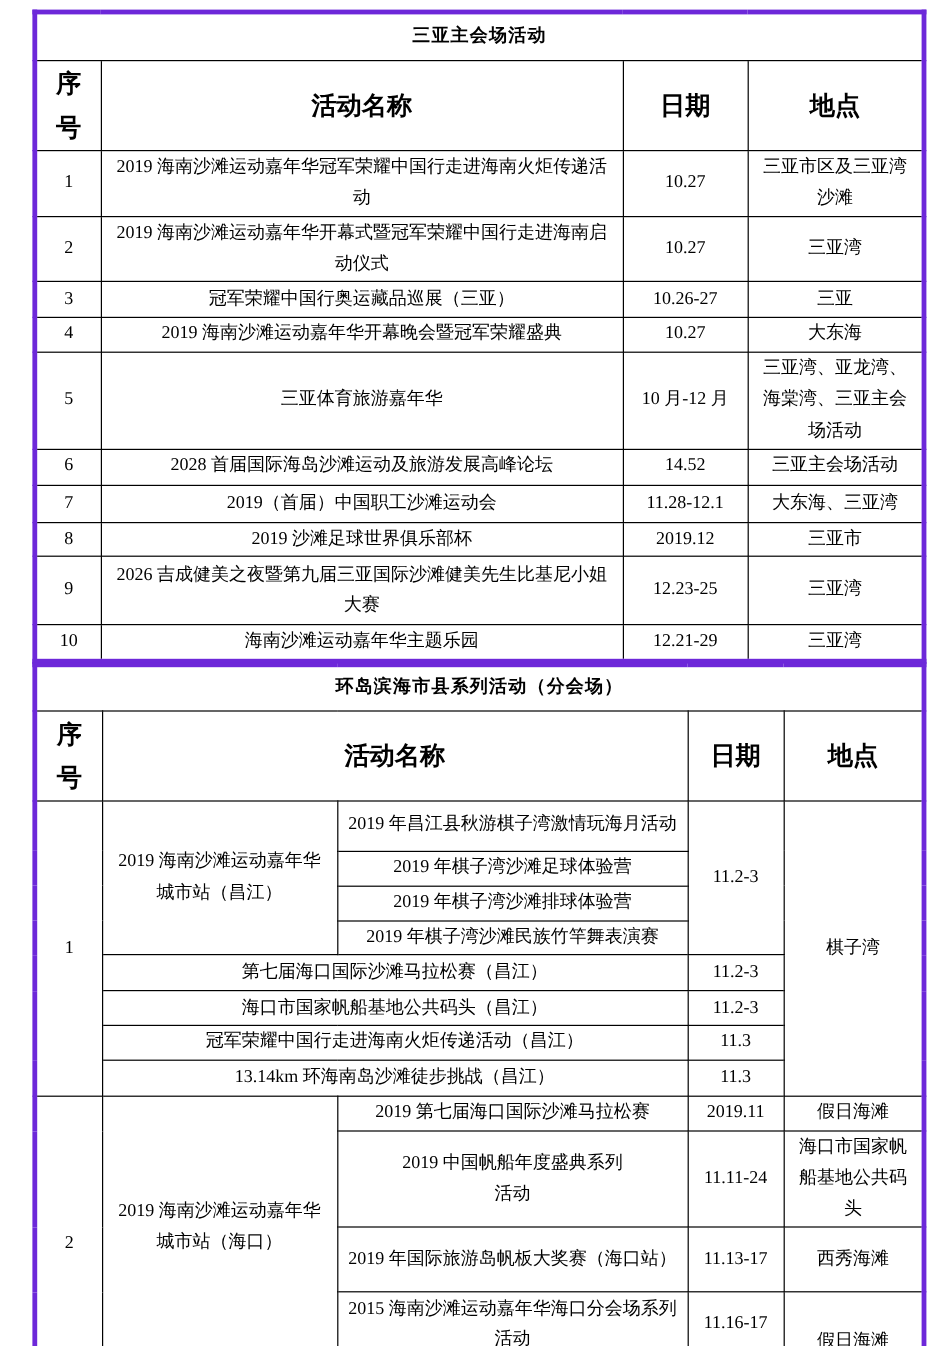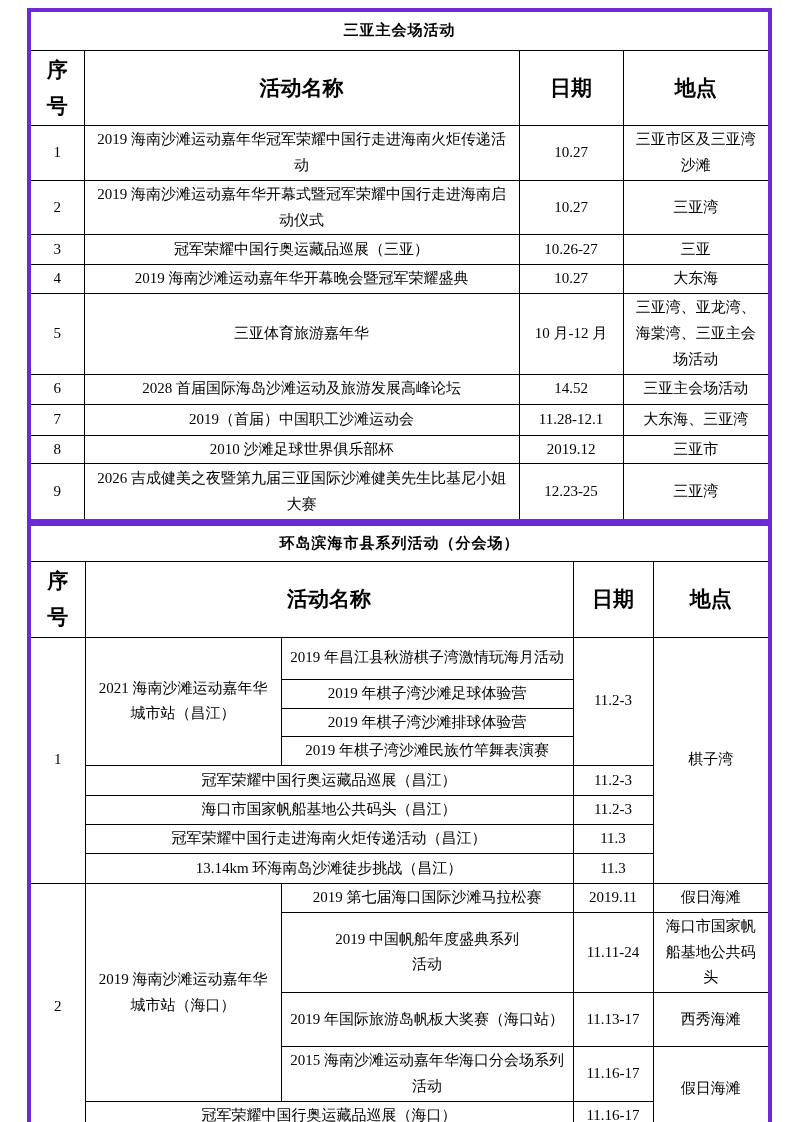--- a/index.html
+++ b/index.html
@@ -102,28 +102,34 @@
         <td>三亚主会场活动</td>
       </tr>
       <tr style="height:31px">
         <td>7</td>
         <td>2019（首届）中国职工沙滩运动会</td>
         <td>11.28-12.1</td>
         <td>大东海、三亚湾</td>
       </tr>
       <tr style="height:28px">
         <td>8</td>
-        <td>2010 沙滩足球世界俱乐部杯</td>
+        <td>2019 沙滩足球世界俱乐部杯</td>
         <td>2019.12</td>
         <td>三亚市</td>
       </tr>
       <tr style="height:57px">
         <td>9</td>
         <td>2026 吉成健美之夜暨第九届三亚国际沙滩健美先生比基尼小姐大赛</td>
         <td>12.23-25</td>
+        <td>三亚湾</td>
+      </tr>
+      <tr style="height:30px">
+        <td>10</td>
+        <td>海南沙滩运动嘉年华主题乐园</td>
+        <td>12.21-29</td>
         <td>三亚湾</td>
       </tr>
     </tbody>
   </table>
 
   <table class="tbl t2">
     <colgroup>
       <col style="width:56px">
         <col style="width:196px">
         <col style="width:292px">
@@ -136,36 +142,36 @@
       </tr>
       <tr class="hdr" style="height:30px">
         <td>序号</td>
         <td colspan="2">活动名称</td>
         <td>日期</td>
         <td>地点</td>
       </tr>
 
       <tr style="height:42px">
         <td rowspan="8">1</td>
-        <td rowspan="4">2021 海南沙滩运动嘉年华城市站（昌江）</td>
+        <td rowspan="4">2019 海南沙滩运动嘉年华城市站（昌江）</td>
         <td>2019 年昌江县秋游棋子湾激情玩海月活动</td>
         <td rowspan="4">11.2-3</td>
         <td rowspan="8">棋子湾</td>
       </tr>
       <tr style="height:29px">
         <td>2019 年棋子湾沙滩足球体验营</td>
       </tr>
       <tr style="height:28px">
         <td>2019 年棋子湾沙滩排球体验营</td>
       </tr>
       <tr style="height:28px">
         <td>2019 年棋子湾沙滩民族竹竿舞表演赛</td>
       </tr>
       <tr style="height:30px">
-        <td colspan="2">冠军荣耀中国行奥运藏品巡展（昌江）</td>
+        <td colspan="2">第七届海口国际沙滩马拉松赛（昌江）</td>
         <td>11.2-3</td>
       </tr>
       <tr style="height:29px">
         <td colspan="2">海口市国家帆船基地公共码头（昌江）</td>
         <td>11.2-3</td>
       </tr>
       <tr style="height:28px">
         <td colspan="2">冠军荣耀中国行走进海南火炬传递活动（昌江）</td>
         <td>11.3</td>
       </tr>

